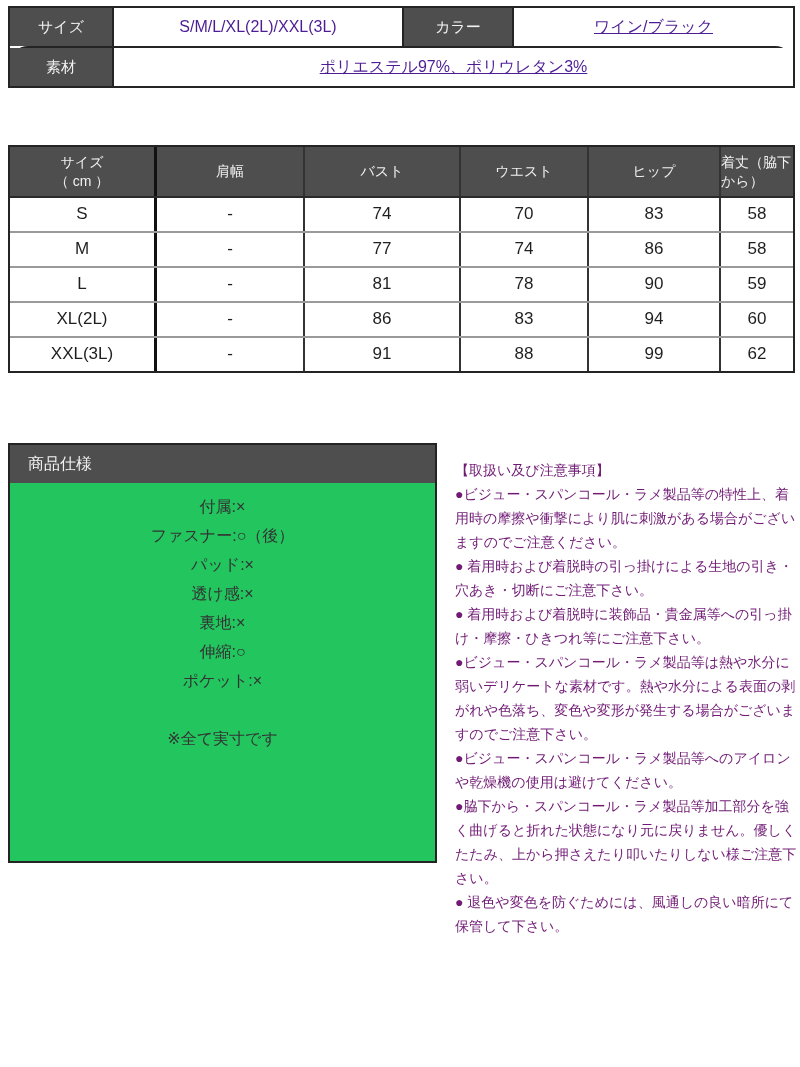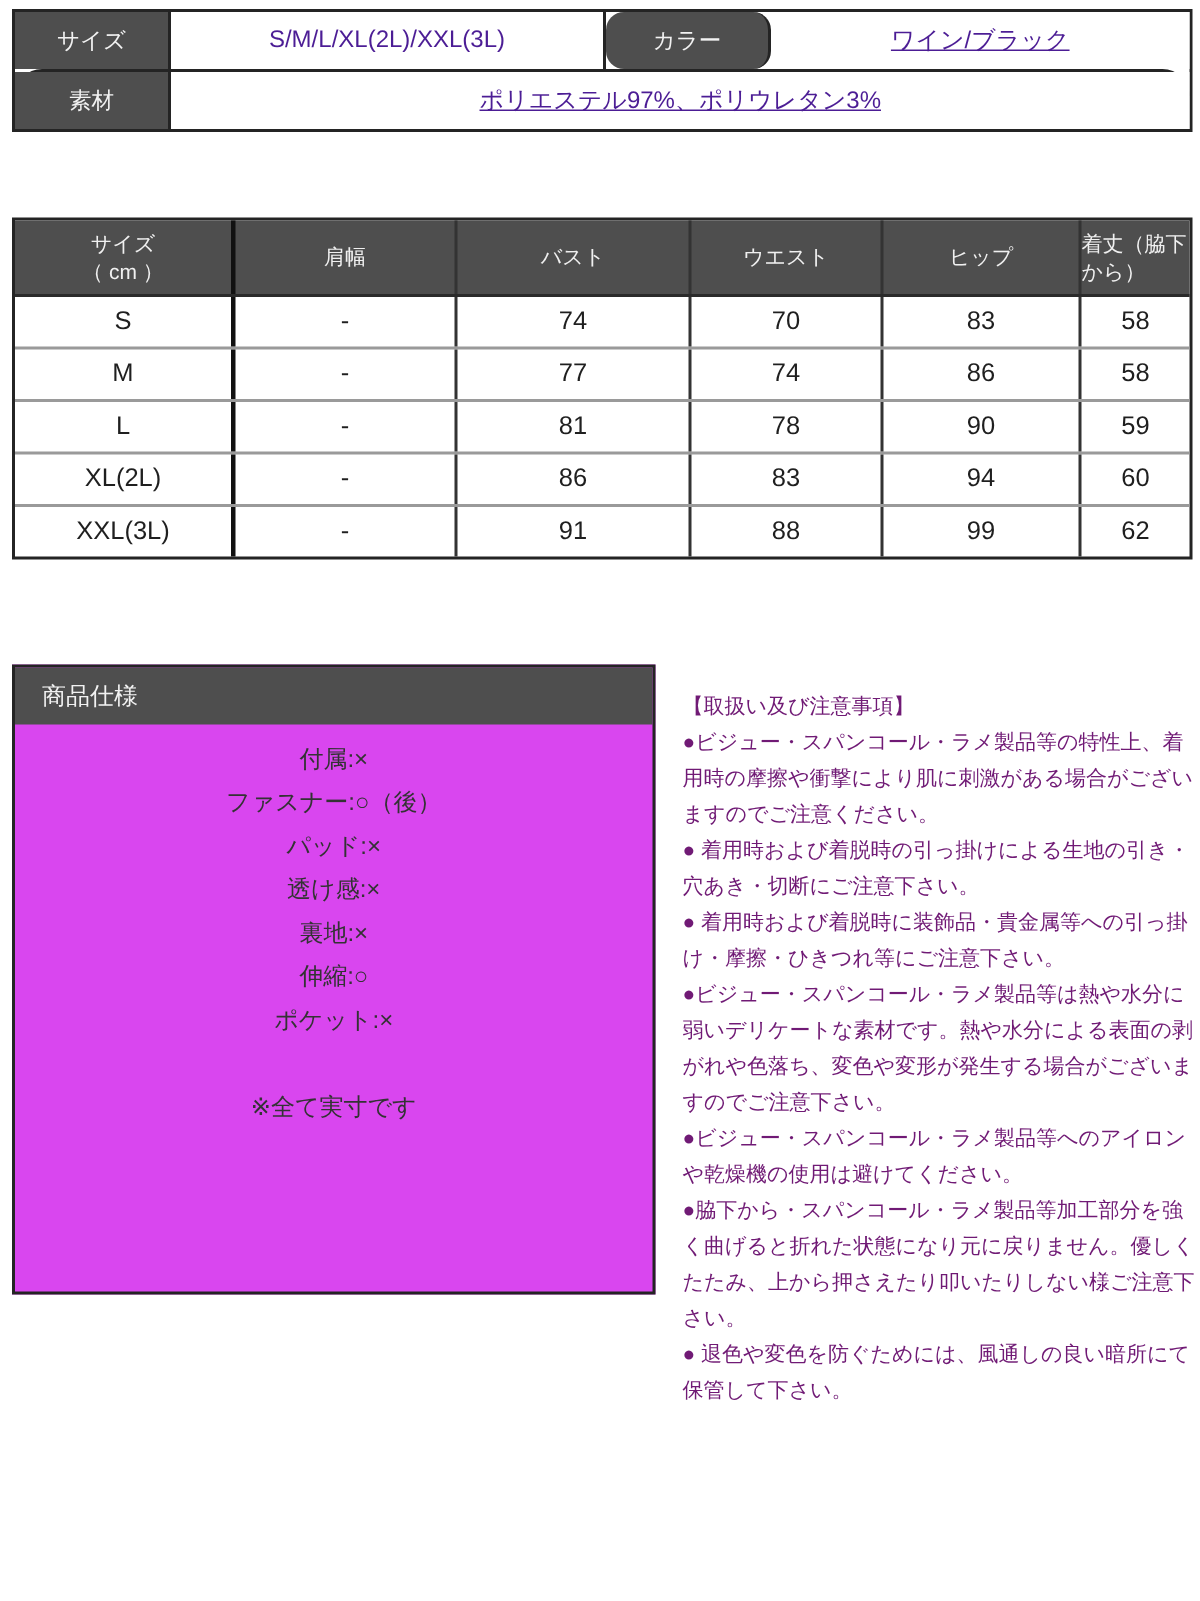--- a/index.html
+++ b/index.html
@@ -19,21 +19,21 @@
   .itrow + .itrow { border-top:2px solid #242424;border-radius:18px; }
   .cell {
     display:flex; align-items:center; justify-content:center;
     box-sizing:border-box; overflow:hidden; white-space:nowrap;
   }
   .hd { background:#4e4e4e; color:#f2f2f2; font-size:15px; }
   .val { background:#fff; color:#4c1d95; font-size:16px; }
   .brd { border-right:2px solid #242424; }
   .w-lab { width:104px; }
   .w-sizeval { width:290px; }
-  .w-collab { width:110px;border-radius:12px; }
+  .w-collab { width:110px; }
   .grow { flex:1;text-decoration:underline; }
 
   
   .size-table {
     position:absolute; left:8px; top:145px; width:787px;
     border:2px solid #242424; box-sizing:border-box; background:#fff;
   }
   .sthead { display:flex; height:49px; background:#4e4e4e; color:#f0f0f0;
     border-bottom:2px solid #2a2a2a; font-size:14px; }
   .strow { display:flex; height:33px; font-size:17px; color:#1f1f1f; }
@@ -45,21 +45,21 @@
   .c1 { width:147px; border-right:3px solid #111; }
   .c2 { width:148px; border-right:2px solid #333; }
   .c3 { width:156px; border-right:2px solid #333; }
   .c4 { width:128px; border-right:2px solid #333; }
   .c5 { width:132px; border-right:2px solid #333; }
   .c6 { flex:1; }
 
   
   .spec-box {
     position:absolute; left:8px; top:443px; width:429px; height:420px;
-    border:2px solid #242424; box-sizing:border-box; background:#d946ef;
+    border:2px solid #242424; box-sizing:border-box; background:#22c55e;
   }
   .spec-header {
     height:38px; background:#4e4e4e; color:#f2f2f2; font-size:16px;
     display:flex; align-items:center; padding-left:18px;
   }
   .spec-list { padding:9px 16px 0 16px; font-size:16px; line-height:29px; color:#333; }
   .spec-item { white-space:nowrap;text-align:center; }
   .spec-note { margin-top:29px; }
 
   

